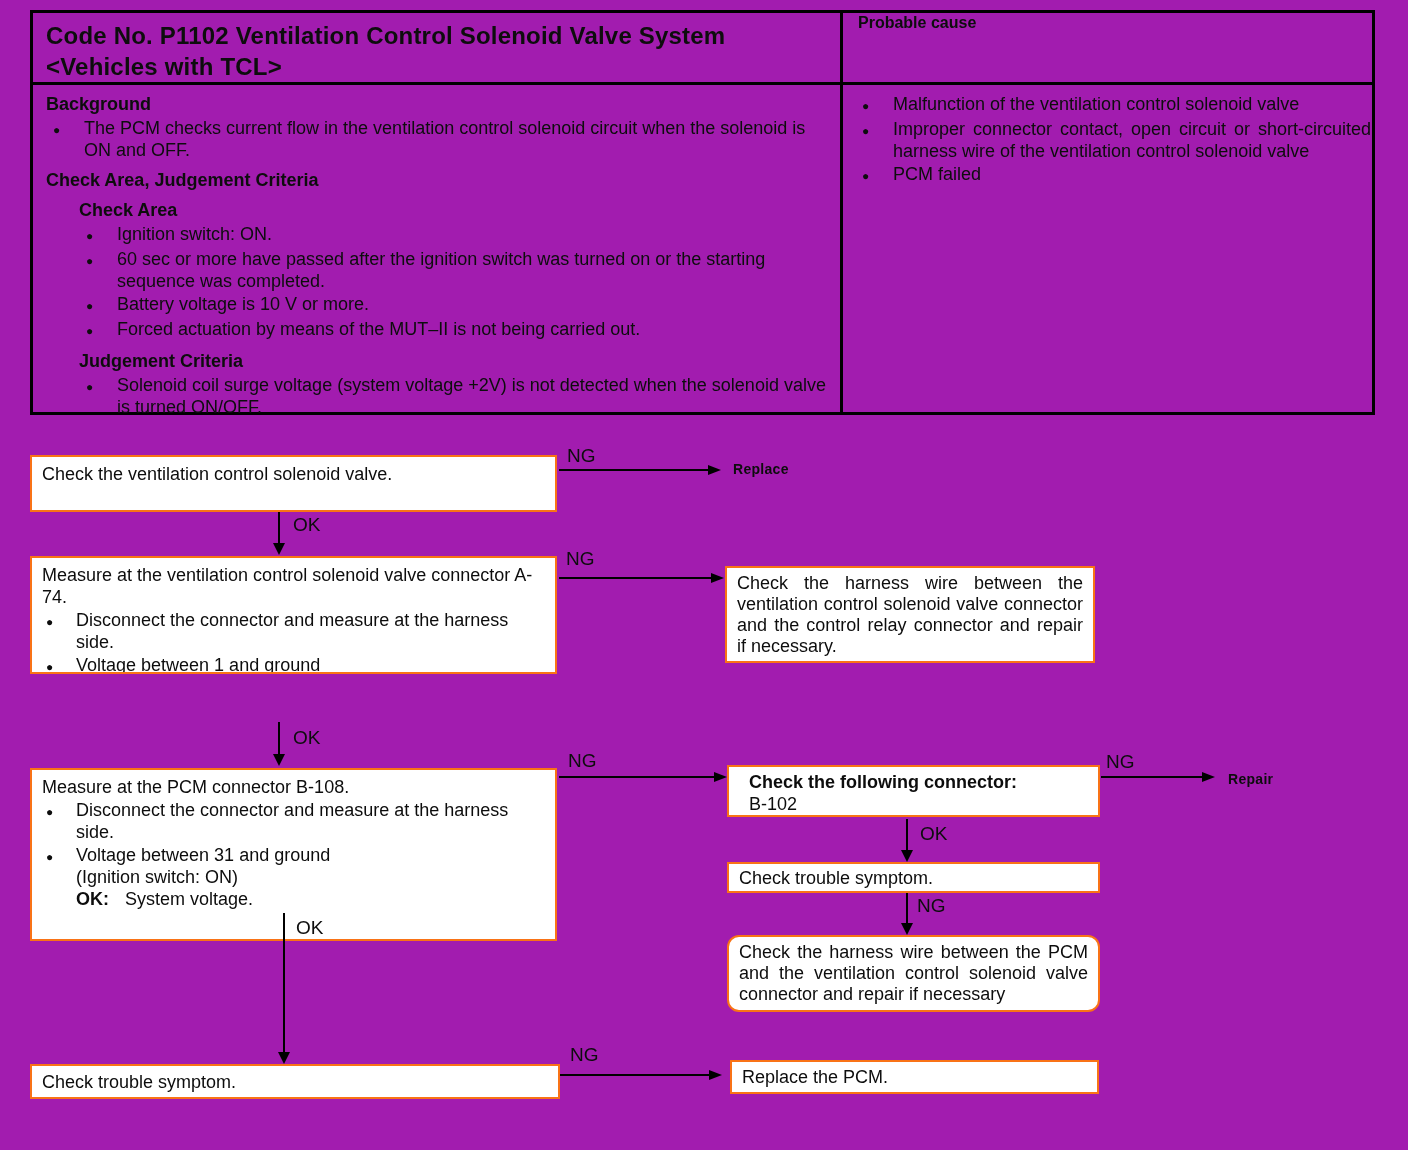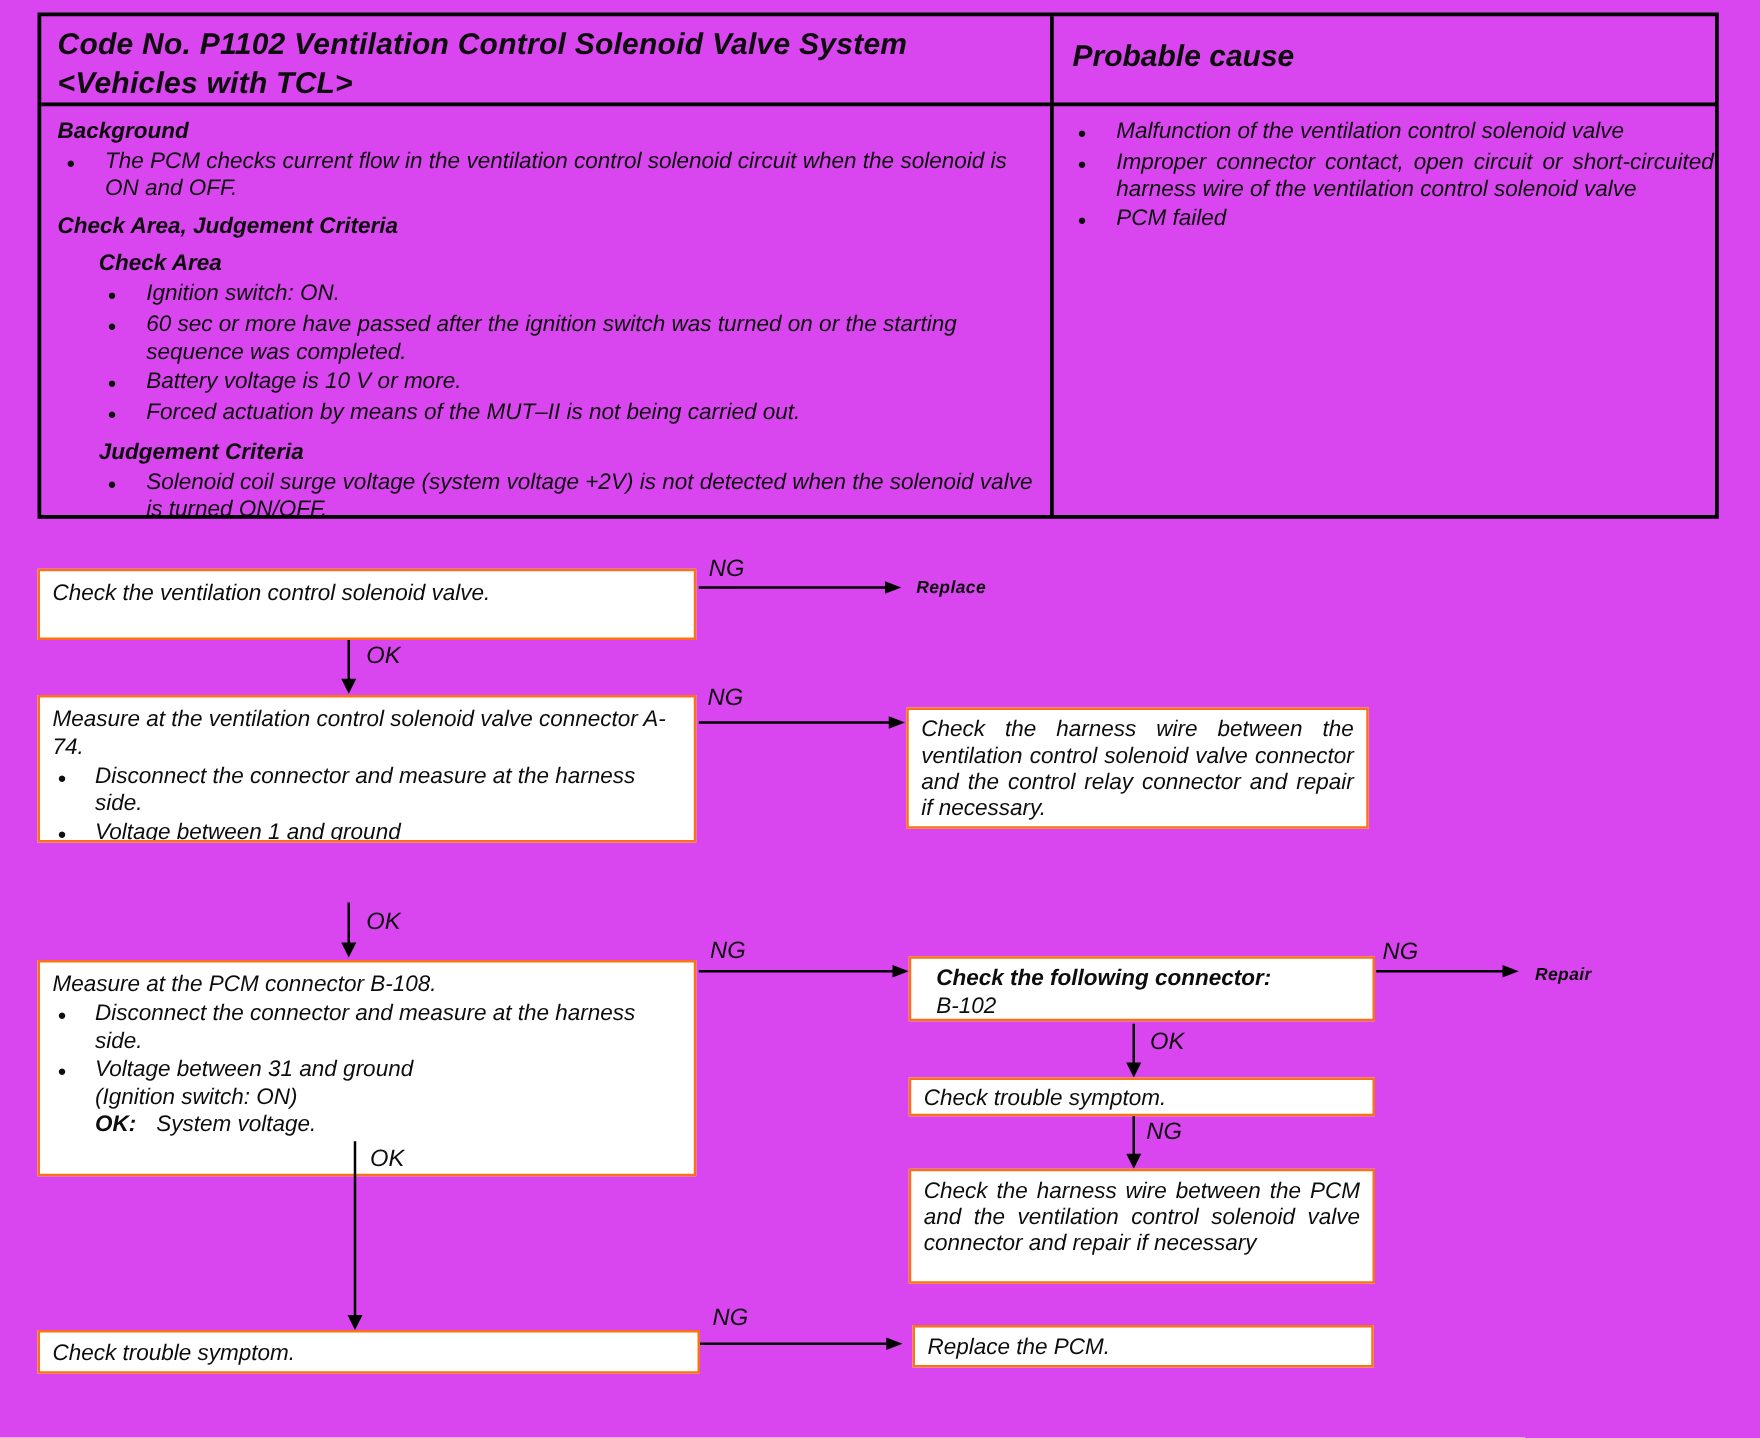--- a/index.html
+++ b/index.html
@@ -1,25 +1,25 @@
 <!DOCTYPE html>
 <html><head>
 <meta charset="utf-8">
 <style>
   html,body{margin:0;padding:0;background:#ffffff;}
   .page{
-    position:relative;width:1408px;height:1150px;background:#d946ef;
-    color:#0d0d0d;font-family:"Liberation Sans",sans-serif;overflow:hidden;font-style:italic;
+    position:relative;width:1408px;height:1150px;background:#a21caf;
+    color:#0d0d0d;font-family:"Liberation Sans",sans-serif;overflow:hidden;
   }
   
   .spec-table{position:absolute;left:30px;top:10px;width:1339px;height:399px;border:3px solid #000;}
   .divider-v{position:absolute;top:0;bottom:0;left:807px;width:3px;background:#000;}
   .divider-h{position:absolute;left:0;right:0;top:69px;height:3px;background:#000;}
   .tbl-title{position:absolute;left:13px;top:7px;width:775px;font-size:24px;font-weight:bold;line-height:31px;letter-spacing:.2px;}
-  .pc-heading{position:absolute;left:825px;top:19px;font-size:24px;font-weight:bold;}
+  .pc-heading{position:absolute;left:825px;top:1px;font-size:16px;font-weight:bold;}
   .cell-left{position:absolute;left:13px;top:80px;width:786px;font-size:18px;line-height:22px;}
   .cell-right{position:absolute;left:822px;top:79px;width:516px;font-size:18px;line-height:22px;}
   .h1{font-weight:bold;margin:8px 0 2px;}
   .h1.first{margin-top:0;}
   .indent{margin-left:33px;}
   .brow{display:flex;margin:1px 0;}
   .bdot{flex:0 0 31px;font-size:12px;padding-top:2px;padding-left:7px;}
   .btxt{flex:1;}
   .just{text-align:justify;}
   
@@ -168,21 +168,21 @@
   <div class="ah-d" style="left:901px;top:850px;"></div>
   <div class="lbl" style="left:920px;top:823px;">OK</div>
 
   <div class="fbox" style="left:727px;top:862px;width:373px;height:31px;padding-top:3px;">
     <div>Check trouble symptom.</div>
   </div>
   <div class="vline" style="left:906px;top:893px;height:31px;"></div>
   <div class="ah-d" style="left:901px;top:923px;"></div>
   <div class="lbl" style="left:917px;top:895px;">NG</div>
 
-  <div class="fbox just" style="left:727px;top:935px;width:373px;height:92px;line-height:21px;padding-top:5px;">
+  <div class="fbox just" style="left:727px;top:935px;width:373px;height:77px;line-height:21px;padding-top:5px;border-radius:12px;">
     <div>Check the harness wire between the PCM and the ventilation control solenoid valve connector and repair if necessary</div>
   </div>
 
   <div class="vline" style="left:283px;top:913px;height:140px;"></div>
   <div class="ah-d" style="left:278px;top:1052px;"></div>
   <div class="lbl" style="left:296px;top:917px;">OK</div>
 
   <div class="fbox" style="left:30px;top:1064px;width:530px;height:35px;padding-top:5px;">
     <div>Check trouble symptom.</div>
   </div>

